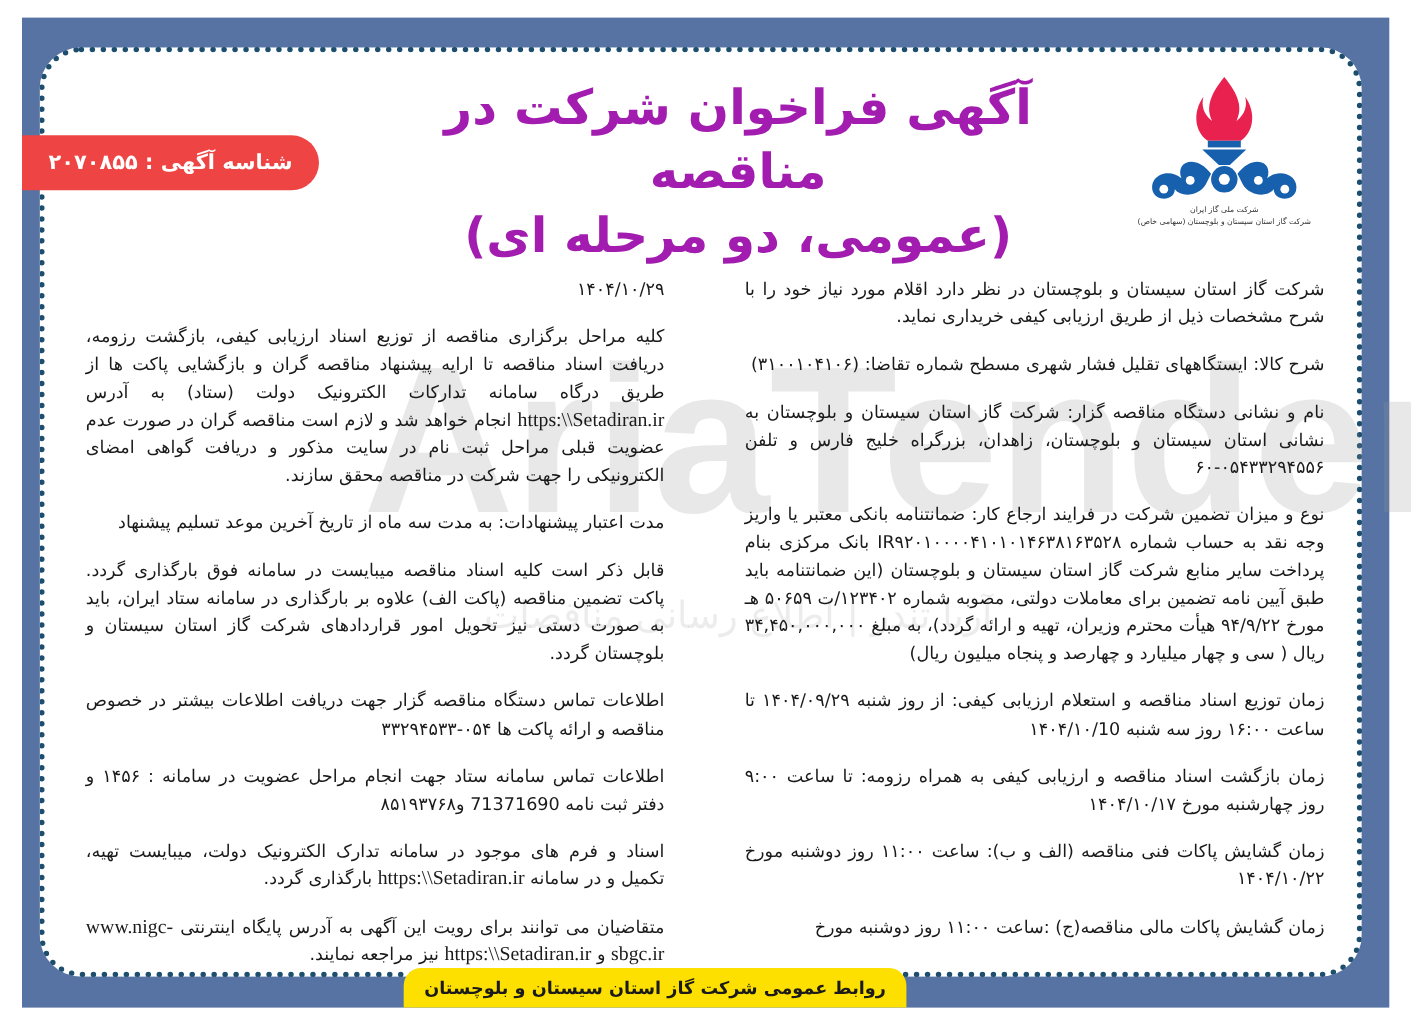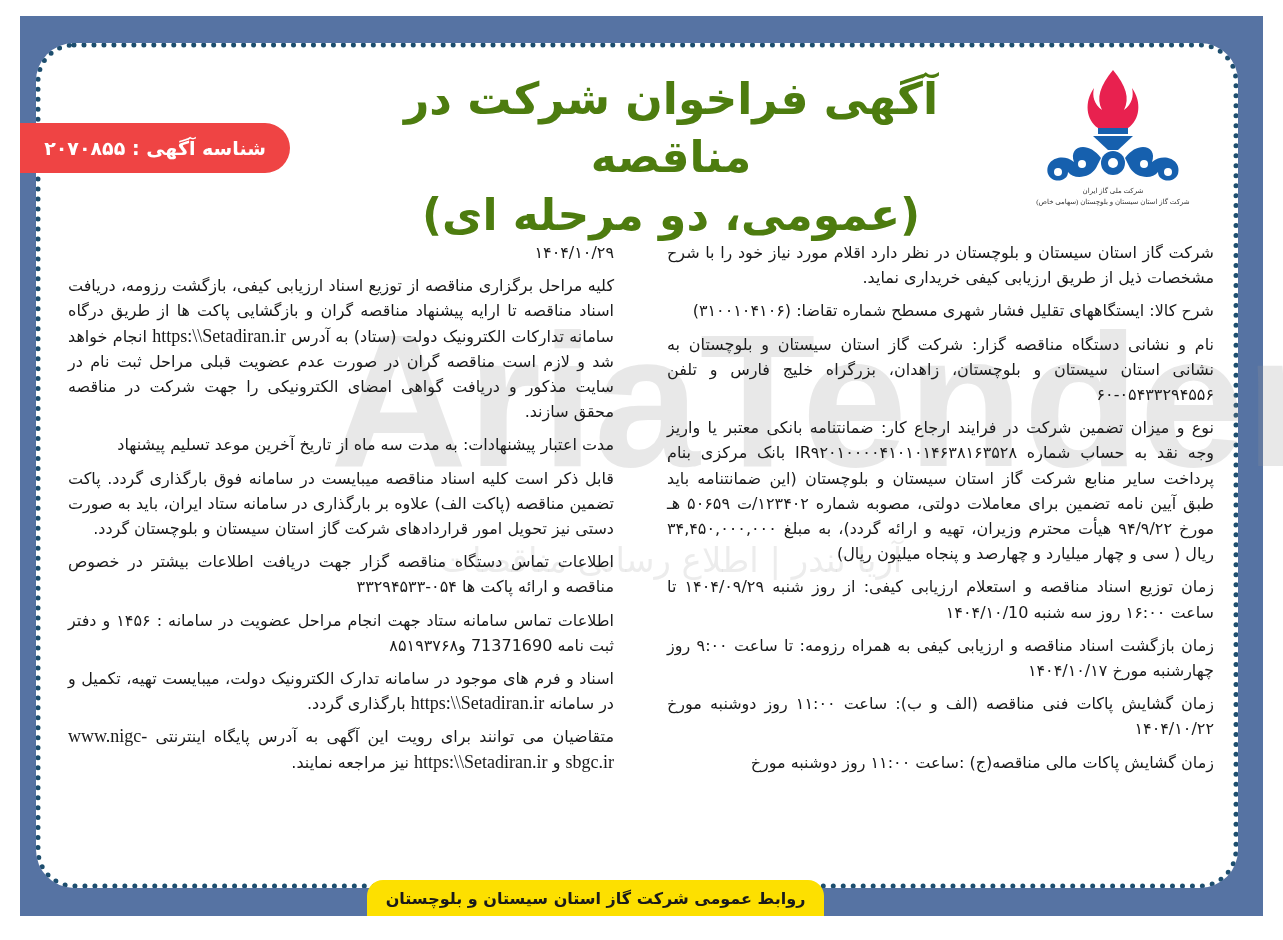--- a/index.html
+++ b/index.html
@@ -6,39 +6,39 @@
     body { width: 1283px; height: 940px; position: relative; overflow: hidden;
            font-family: "DejaVu Sans", sans-serif; }
 
     .frame { position: absolute; left: 20px; top: 16px; width: 1243px; height: 900px;
              background: #5673a3; }
 
     .inner { position: absolute; left: 36px; top: 43px; width: 1202px; height: 845px;
              background: #ffffff; border-radius: 38px;
              border: 5px dotted #1d4e6e; box-sizing: border-box; }
 
-    .logo { position: absolute; right: 40px; top: 20px; width: 160px; text-align: center; font-family: Liberation Serif, serif; }
+    .logo { position: absolute; right: 40px; top: 20px; width: 160px; text-align: center; }
     .logo svg { display: block; margin: 0 auto; }
     .logo-caption { font-size: 7px; color: #333; line-height: 11px; direction: rtl; }
 
     .title { position: absolute; left: 300px; top: 22px; width: 660px; text-align: center;
-             color: #4d7c0f; font-weight: bold; font-size: 44px; line-height: 58px;
+             color: #a21caf; font-weight: bold; font-size: 44px; line-height: 58px;
              direction: rtl; font-family: "DejaVu Sans", sans-serif; }
 
     .id-badge { position: absolute; left: 20px; top: 123px; width: 270px; height: 50px;
                 background: #ef4444; border-radius: 0 30px 30px 0; color: #fff;
                 font-weight: bold; font-size: 19px; line-height: 50px; text-align: center;
                 direction: rtl; }
 
     .col { position: absolute; top: 232px; direction: rtl; text-align: justify;
            font-family: "DejaVu Sans", sans-serif; font-size: 16px; line-height: 25.2px;
            color: #1a1a1a; }
     .col-right { left: 659px; width: 563px; }
     .col-left { left: 60px; width: 562px; }
-    .col p { margin: 8px; }
+    .col p { margin: 18px; }
     .col .ltr { font-family: "Liberation Serif", serif; font-size: 18px; direction: ltr;
                 unicode-bidi: embed; }
 
     .watermark { position: absolute; left: 330px; top: 250px; width: 700px; height: 380px;
                  color: rgba(150,150,150,0.22); font-family: "Liberation Sans", sans-serif;
                  font-weight: bold; font-size: 190px; line-height: 300px;
                  pointer-events: none; white-space: nowrap; }
     .watermark-sub { position: absolute; left: 440px; top: 540px; font-size: 34px;
                      color: rgba(150,150,150,0.18); direction: rtl; pointer-events: none;
                      white-space: nowrap; }

